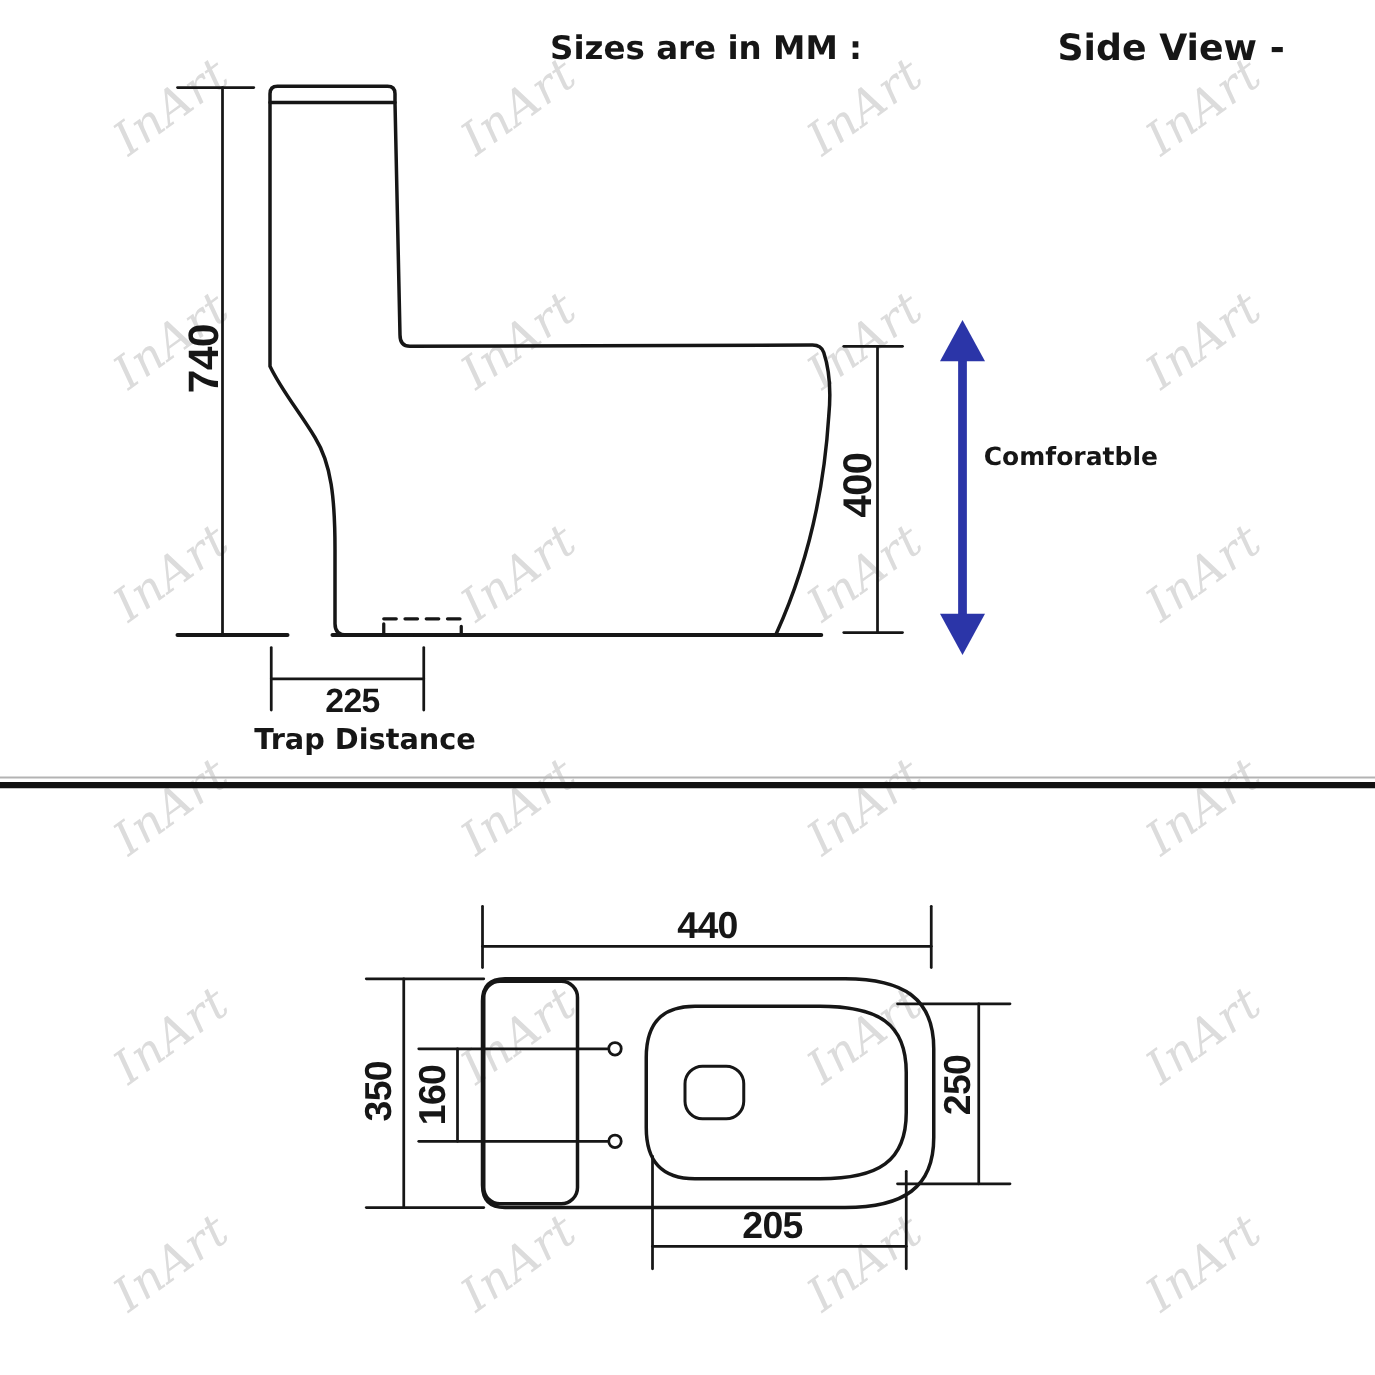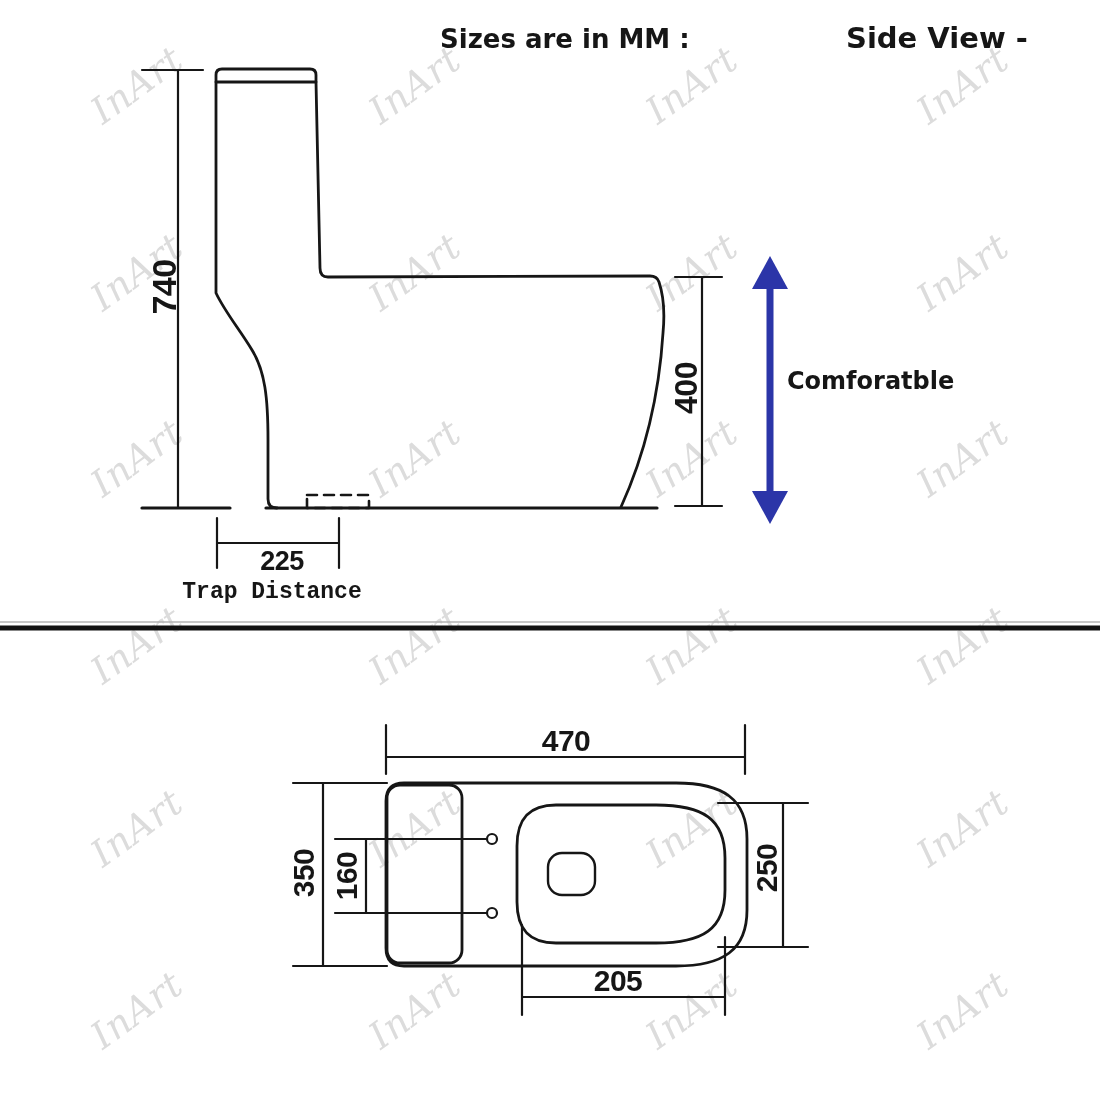--- a/index.html
+++ b/index.html
@@ -25,22 +25,22 @@
     letter-spacing:-0.5px;
   }
   .center{transform:translate(-50%,-50%);}
   .rot90{transform:translate(-50%,-50%) rotate(-90deg);}
   .sizes-note{left:440px;top:24px;font-size:26px;}
   .side-title{left:846px;top:21px;font-size:29px;}
   .top-title{left:163px;top:678px;font-size:30px;}
   .d740{left:164px;top:287px;font-size:34px;}
   .d400{left:686px;top:388px;font-size:32px;}
   .d225{left:282px;top:561px;font-size:27px;}
-  .trap{left:272px;top:592px;font-size:23px;font-weight:700;font-family:Liberation Mono, monospace;}
-  .comfort{left:787px;top:368px;font-size:24px;font-weight:700;line-height:27px;white-space:nowrap;}
+  .trap{left:292px;top:592px;font-size:23px;font-weight:700;}
+  .comfort{left:787px;top:352px;font-size:20px;font-weight:700;line-height:27px;white-space:nowrap;}
   .d660{left:566px;top:741px;font-size:30px;}
   .d350{left:304px;top:873px;font-size:30px;}
   .d160{left:347px;top:876px;font-size:30px;}
   .d250{left:767px;top:868px;font-size:30px;}
   .d345{left:618px;top:981px;font-size:30px;}
 </style>
 </head>
 <body>
 
 <div class="stage">
@@ -158,18 +158,18 @@
   <div class="lbl num rot90 d740">740</div>
   <div class="lbl num rot90 d400">400</div>
   <div class="lbl num center d225">225</div>
   <div class="lbl center trap">Trap Distance</div>
 
   <div class="lbl comfort">
     <div>Comforatble</div>
   </div>
 
 
-  <div class="lbl num center d660">470</div>
+  <div class="lbl num center d660">440</div>
   <div class="lbl num rot90 d350">350</div>
   <div class="lbl num rot90 d160">160</div>
   <div class="lbl num rot90 d250">250</div>
   <div class="lbl num center d345">205</div>
 </div>
 
 </body></html>

